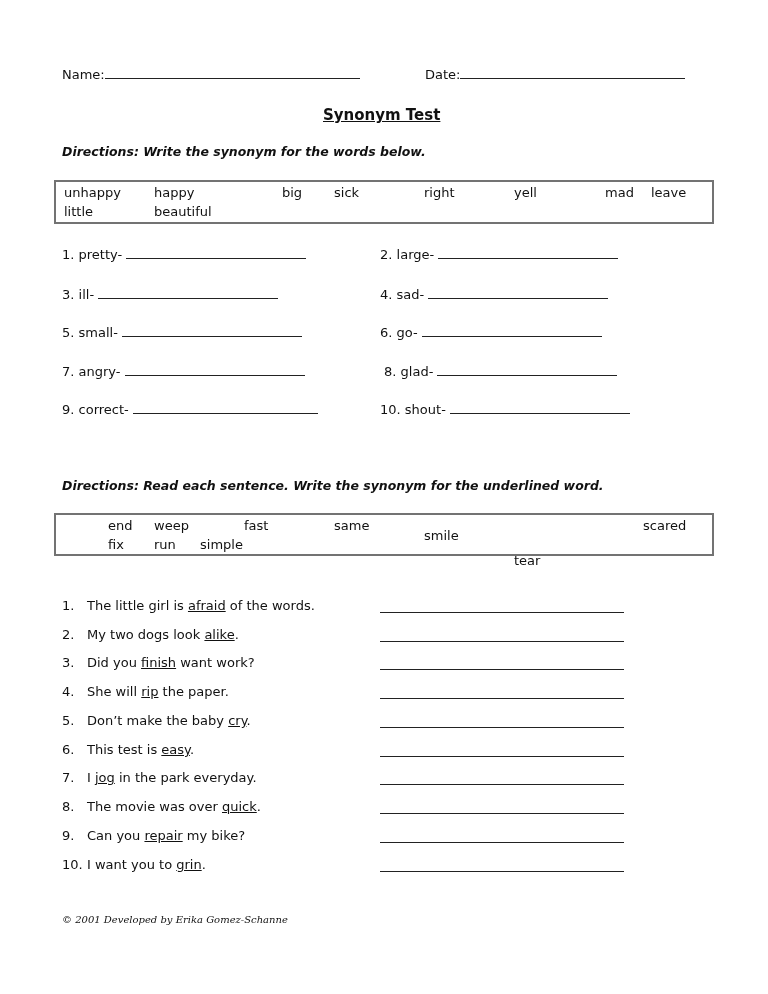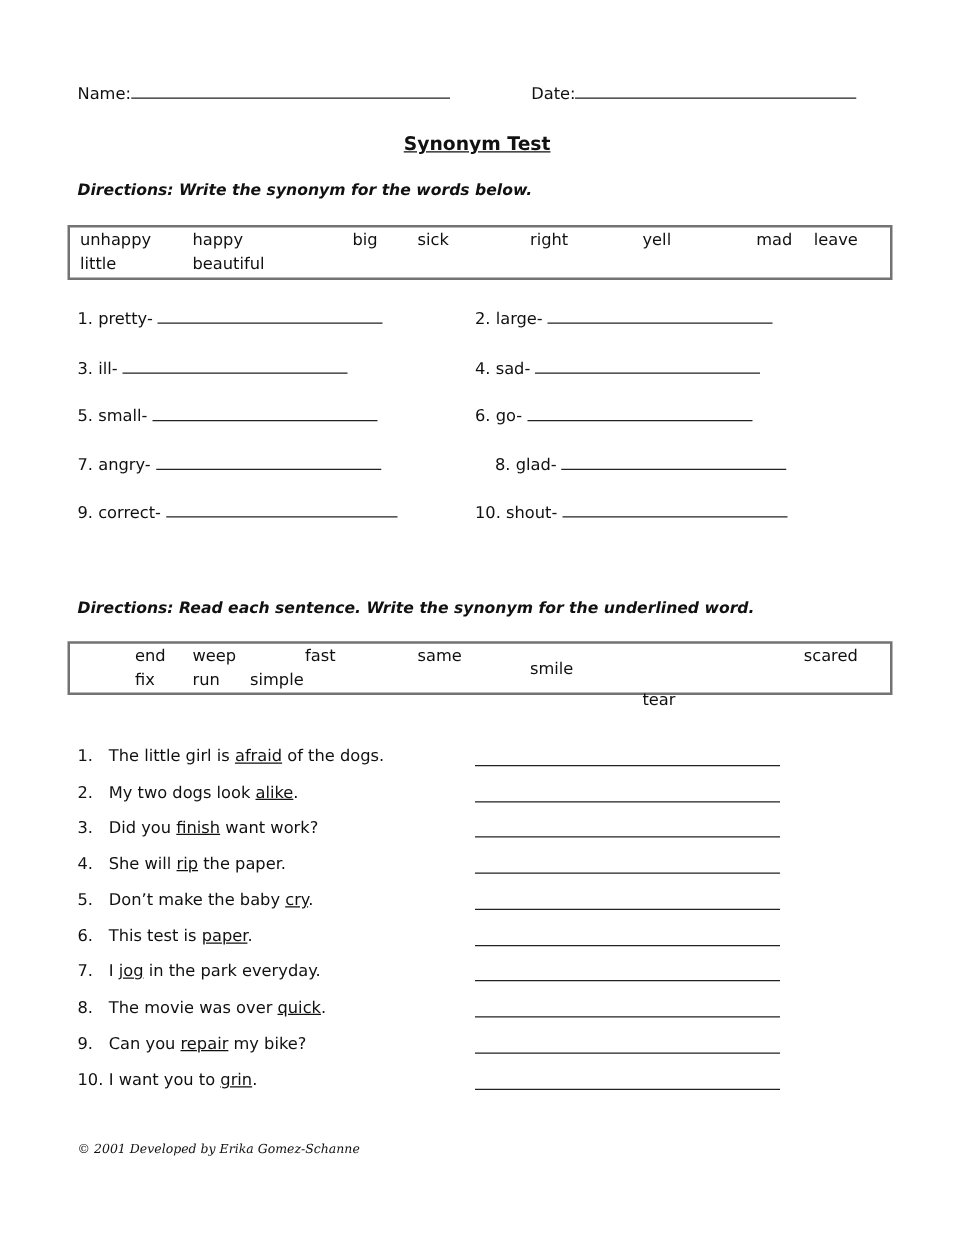--- a/index.html
+++ b/index.html
@@ -62,21 +62,21 @@
 
 <div class="abs" style="left:380px; top:246px;">
   <span>2.</span> <span>large-</span> <span class="blank" style="width:180px;"></span>
 </div>
 <div class="abs" style="left:380px; top:286px;">
   <span>4.</span> <span>sad-</span> <span class="blank" style="width:180px;"></span>
 </div>
 <div class="abs" style="left:380px; top:324px;">
   <span>6.</span> <span>go-</span> <span class="blank" style="width:180px;"></span>
 </div>
-<div class="abs" style="left:396px; top:363px;">
+<div class="abs" style="left:384px; top:363px;">
   <span>8.</span> <span>glad-</span> <span class="blank" style="width:180px;"></span>
 </div>
 <div class="abs" style="left:380px; top:401px;">
   <span>10.</span> <span>shout-</span> <span class="blank" style="width:180px;"></span>
 </div>
 
 <div class="abs directions" style="left:62px; top:478px;">Directions: Read each sentence.  Write the synonym for the underlined word.</div>
 
 <div class="wordbox" style="left:54px; top:513px; width:660px; height:43px;">
   <span class="word" style="left:52px; top:3px;">end</span>
@@ -85,31 +85,31 @@
   <span class="word" style="left:278px; top:3px;">same</span>
   <span class="word" style="left:368px; top:13px;">smile</span>
   <span class="word" style="left:458px; top:3px;margin-top:35px;">tear</span>
   <span class="word" style="left:549px; top:3px;margin-left:38px;">scared</span>
   <span class="word" style="left:52px; top:22px;">fix</span>
   <span class="word" style="left:98px; top:22px;">run</span>
   <span class="word" style="left:144px; top:22px;">simple</span>
 </div>
 
 <div id="sentences">
-    <div class="abs" style="left: 62px; top: 598px;"><span style="display:inline-block;width:25px;">1.</span><span>The little girl is </span><span class="u">afraid</span><span> of the dogs.</span></div>
+    <div class="abs" style="left: 62px; top: 598px;"><span style="display:inline-block;width:25px;">1.</span><span>The little girl is </span><span class="u">afraid</span><span> of the words.</span></div>
     <div class="abs" style="left: 380px; top: 599px; width: 244px; height: 13px; border-bottom: 1px solid rgb(34, 34, 34);"></div>
     <div class="abs" style="left: 62px; top: 627px;"><span style="display:inline-block;width:25px;">2.</span><span>My two dogs look </span><span class="u">alike</span><span>.</span></div>
     <div class="abs" style="left: 380px; top: 628px; width: 244px; height: 13px; border-bottom: 1px solid rgb(34, 34, 34);"></div>
     <div class="abs" style="left: 62px; top: 655px;"><span style="display:inline-block;width:25px;">3.</span><span>Did you </span><span class="u">finish</span><span> want work?</span></div>
     <div class="abs" style="left: 380px; top: 656px; width: 244px; height: 13px; border-bottom: 1px solid rgb(34, 34, 34);"></div>
     <div class="abs" style="left: 62px; top: 684px;"><span style="display:inline-block;width:25px;">4.</span><span>She will </span><span class="u">rip</span><span> the paper.</span></div>
     <div class="abs" style="left: 380px; top: 685px; width: 244px; height: 13px; border-bottom: 1px solid rgb(34, 34, 34);"></div>
     <div class="abs" style="left: 62px; top: 713px;"><span style="display:inline-block;width:25px;">5.</span><span>Don’t make the baby </span><span class="u">cry</span><span>.</span></div>
     <div class="abs" style="left: 380px; top: 714px; width: 244px; height: 13px; border-bottom: 1px solid rgb(34, 34, 34);"></div>
-    <div class="abs" style="left: 62px; top: 742px;"><span style="display:inline-block;width:25px;">6.</span><span>This test is </span><span class="u">paper</span><span>.</span></div>
+    <div class="abs" style="left: 62px; top: 742px;"><span style="display:inline-block;width:25px;">6.</span><span>This test is </span><span class="u">easy</span><span>.</span></div>
     <div class="abs" style="left: 380px; top: 743px; width: 244px; height: 13px; border-bottom: 1px solid rgb(34, 34, 34);"></div>
     <div class="abs" style="left: 62px; top: 770px;"><span style="display:inline-block;width:25px;">7.</span><span>I </span><span class="u">jog</span><span> in the park everyday.</span></div>
     <div class="abs" style="left: 380px; top: 771px; width: 244px; height: 13px; border-bottom: 1px solid rgb(34, 34, 34);"></div>
     <div class="abs" style="left: 62px; top: 799px;"><span style="display:inline-block;width:25px;">8.</span><span>The movie was over </span><span class="u">quick</span><span>.</span></div>
     <div class="abs" style="left: 380px; top: 800px; width: 244px; height: 13px; border-bottom: 1px solid rgb(34, 34, 34);"></div>
     <div class="abs" style="left: 62px; top: 828px;"><span style="display:inline-block;width:25px;">9.</span><span>Can you </span><span class="u">repair</span><span> my bike?</span></div>
     <div class="abs" style="left: 380px; top: 829px; width: 244px; height: 13px; border-bottom: 1px solid rgb(34, 34, 34);"></div>
     <div class="abs" style="left: 62px; top: 857px;"><span style="display:inline-block;width:25px;">10.</span><span>I want you to </span><span class="u">grin</span><span>.</span></div>
     <div class="abs" style="left: 380px; top: 858px; width: 244px; height: 13px; border-bottom: 1px solid rgb(34, 34, 34);"></div>
   </div>

